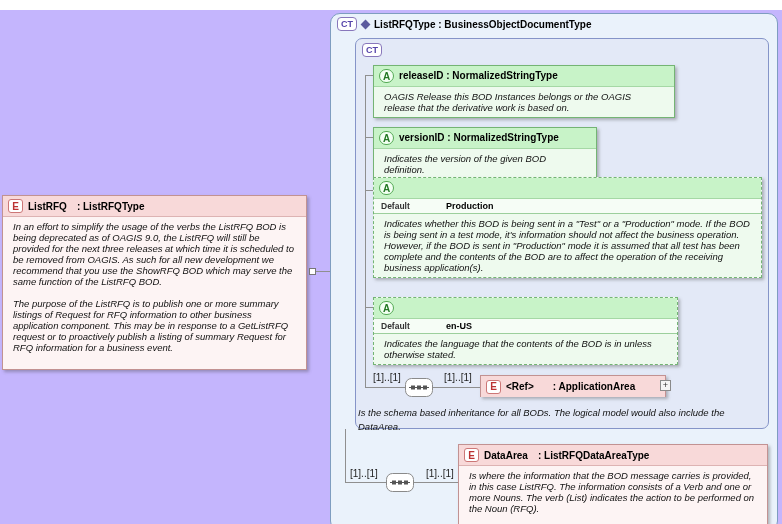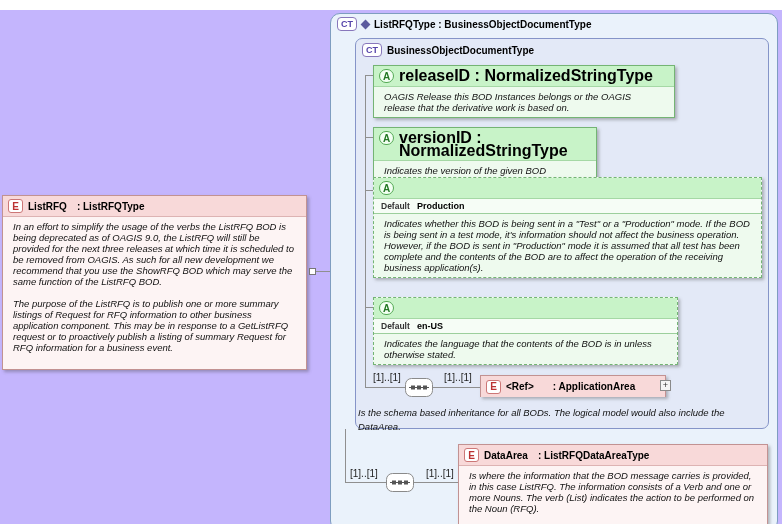--- a/index.html
+++ b/index.html
@@ -9,36 +9,36 @@
 
   .abs  { position:absolute; }
   .line { position:absolute; background:#8f8f8f; }
 
   
   .ct-box { position:absolute; border:1px solid #7e9dc0; border-radius:10px; background:#eaf2fb; }
   .ct-box.inner { border-radius:7px; background:#e3e9f7; border-color:#8594c8; }
 
   .hdr { position:absolute; display:flex; align-items:center; gap:5px; white-space:nowrap; }
   .title { font-weight:bold; font-size:10px; color:#000; }
-  .title.sm { font-size:16px; line-height:13px; overflow-wrap:anywhere; white-space:normal; }
+  .title.sm { font-size:10px; line-height:13px; overflow-wrap:anywhere; white-space:normal; }
 
   .badge { display:inline-flex; align-items:center; justify-content:center; font-weight:bold; background:#ffffff; flex:0 0 auto; }
   .badge.ct { width:20px; height:14px; border:1px solid #8877bb; border-radius:4px; color:#5544aa; font-size:9px; }
   .badge.e  { width:15px; height:14px; border:1px solid #cc7777; border-radius:3px; color:#bb3333; font-size:10px; }
   .badge.a  { width:15px; height:14px; border:1px solid #55aa55; border-radius:7px; color:#227722; font-size:10px; background:#f2fff2; }
 
   .diamond { width:7px; height:7px; background:#5b5b9e; transform:rotate(45deg); flex:0 0 auto; }
 
   .box { position:absolute; box-shadow:2px 2px 3px rgba(60,60,60,0.35); }
 
   .attr-box { border:1px solid #74b474; background:#eefaee; }
   .attr-box.dashed { border-style:dashed; }
   .attr-hdr { background:#c8f3c8; padding:3px 5px; display:flex; gap:5px; align-items:flex-start; min-height:20px; border-bottom:1px solid #a5d8a5; }
 
-  .default-row { display:flex; align-items:baseline; padding:2px 7px; height:15px; background:#f6fdf6; border-bottom:1px solid #9ccf9c; }
+  .default-row { display:flex; align-items:baseline; padding:2px 7px; height:15px; background:#f6fdf6; border-bottom:1px solid #9ccf9c;gap:29px; }
   .default-label { font-size:8.5px; font-weight:bold; color:#333; width:36px; flex:0 0 auto; }
   .default-value { font-size:9px; font-weight:bold; color:#000; }
 
   .doc { font-style:italic; font-size:9.5px; line-height:11px; color:#111; padding:4px 10px; }
   .doc .para + .para { margin-top:11px; }
 
   .e-box { border:1px solid #c29292; background:#fdf4f4; }
   .e-hdr { background:#f8d9d9; padding:3px 5px; display:flex; gap:5px; align-items:center; min-height:21px; white-space:nowrap; }
   .e-hdr.with-doc { border-bottom:1px solid #ddb3b3; }
   .type-gap { margin-left:5px; }
@@ -61,21 +61,20 @@
   <div class="ct-box" style="left:330px; top:3px; width:448px; height:518px;"></div>
   <div class="hdr" style="left:337px; top:7px;">
     <span class="badge ct">CT</span>
     <span class="diamond"></span>
     <span class="title">ListRFQType : BusinessObjectDocumentType</span>
   </div>
 
   <div class="ct-box inner" style="left:355px; top:28px; width:414px; height:391px;"></div>
   <div class="hdr" style="left:362px; top:33px;">
     <span class="badge ct">CT</span>
-    <span class="title">BusinessObjectDocumentType</span>
   </div>
 
   <div class="line" style="left:365px; top:65px; width:1px; height:313px;"></div>
   <div class="line" style="left:365px; top:65px;  width:8px;  height:1px;"></div>
   <div class="line" style="left:365px; top:127px; width:8px;  height:1px;"></div>
   <div class="line" style="left:365px; top:180px; width:8px;  height:1px;"></div>
   <div class="line" style="left:365px; top:297px; width:8px;  height:1px;"></div>
   <div class="line" style="left:365px; top:377px; width:40px; height:1px;"></div>
   <div class="line" style="left:433px; top:377px; width:47px; height:1px;"></div>
 

